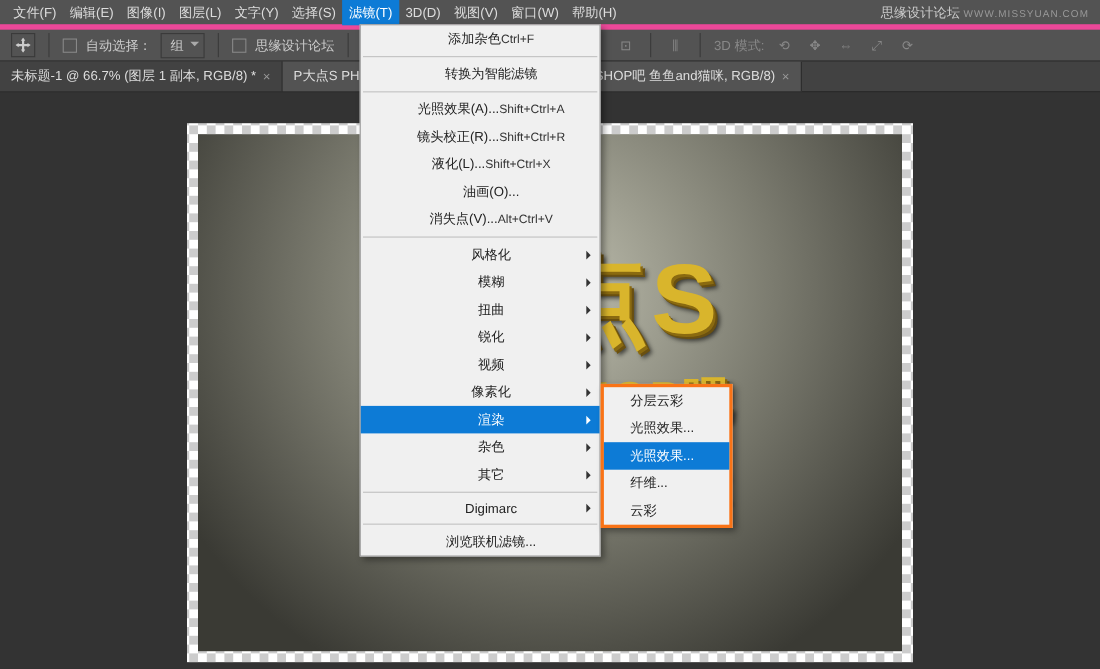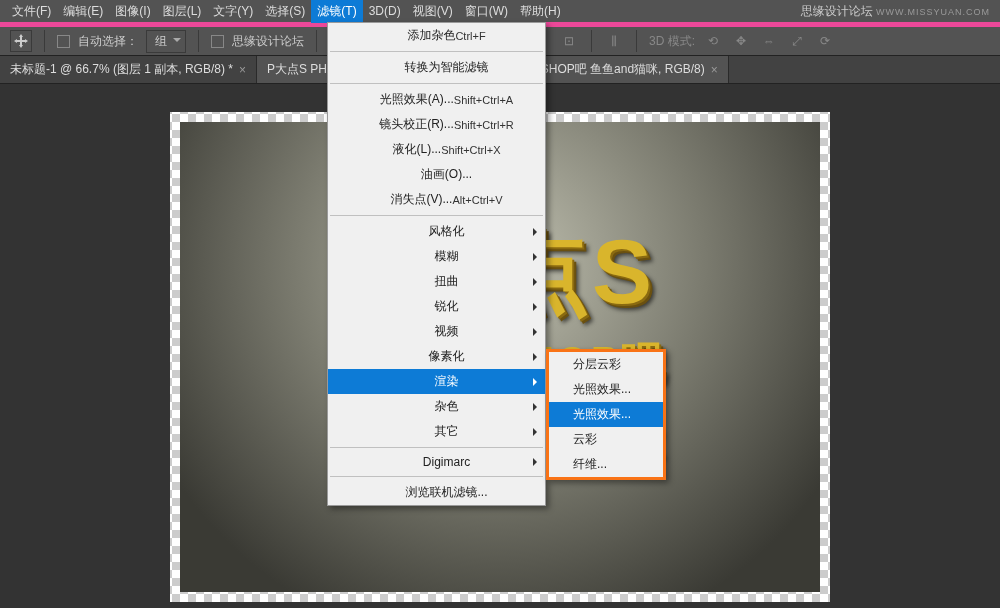--- a/index.html
+++ b/index.html
@@ -156,15 +156,15 @@
   <div class="divider"></div>
   <div class="mi has-sub">Digimarc</div>
   <div class="divider"></div>
   <div class="mi">浏览联机滤镜...</div>
 </div>
 
 <div class="submenu">
   <div class="mi">分层云彩</div>
   <div class="mi">光照效果...</div>
   <div class="mi highlighted">光照效果...</div>
+  <div class="mi">纤维...</div>
   <div class="mi">云彩</div>
-  <div class="mi">纤维...</div>
 </div>
 
 </body></html>

